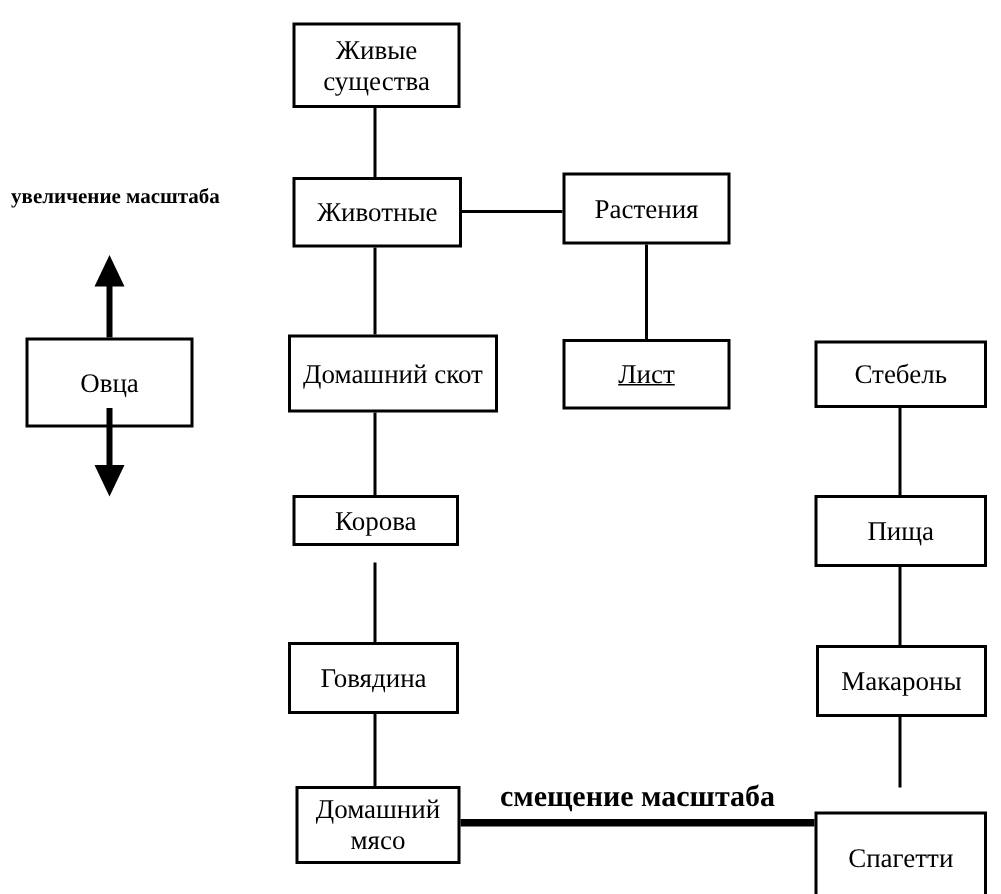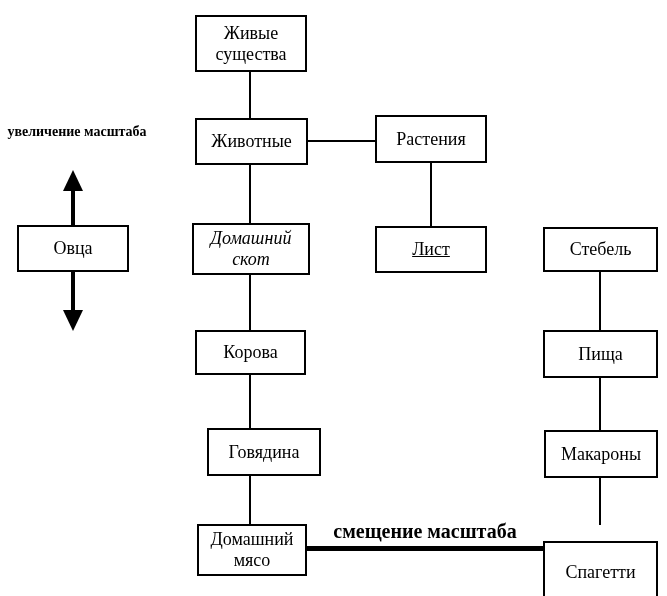--- a/index.html
+++ b/index.html
@@ -67,27 +67,27 @@
   .arrow-head.down {
     border-left: 10px solid transparent;
     border-right: 10px solid transparent;
     border-top: 21px solid #000000;
   }
 
   
   #box-living-beings { left: 195px; top: 15px;  width: 112px; height: 57px; }
   #box-animals       { left: 195px; top: 118px; width: 113px; height: 47px; }
   #box-plants        { left: 375px; top: 115px; width: 112px; height: 48px; }
-  #box-livestock     { left: 192px; top: 223px; width: 118px; height: 52px; font-style: italic; }
+  #box-livestock     { left: 192px; top: 223px; width: 140px; height: 52px; }
   #box-leaf          { left: 375px; top: 226px; width: 112px; height: 47px; text-decoration: underline; }
   #box-stem          { left: 543px; top: 227px; width: 115px; height: 45px; }
-  #box-sheep         { left: 17px;  top: 225px; width: 112px; height: 47px; }
-  #box-cow           { left: 195px; top: 330px; width: 111px; height: 45px; }
+  #box-sheep         { left: 17px;  top: 225px; width: 112px; height: 60px; }
+  #box-cow           { left: 195px; top: 330px; width: 111px; height: 34px; }
   #box-food          { left: 543px; top: 330px; width: 115px; height: 48px; }
-  #box-beef          { left: 207px; top: 428px; width: 114px; height: 48px; }
+  #box-beef          { left: 192px; top: 428px; width: 114px; height: 48px; }
   #box-macaroni      { left: 544px; top: 430px; width: 114px; height: 48px; }
   #box-fried-meat    { left: 197px; top: 524px; width: 110px; height: 52px; }
   #box-spaghetti     { left: 543px; top: 541px; width: 115px; height: 63px; }
 
   
   #conn-living-animals   { left: 249px; top: 72px;  height: 46px; }
   #conn-animals-livestock{ left: 249px; top: 165px; height: 58px; }
   #conn-livestock-cow    { left: 249px; top: 275px; height: 55px; }
   #conn-cow-beef         { left: 249px; top: 375px; height: 53px; }
   #conn-beef-friedmeat   { left: 249px; top: 476px; height: 48px; }

